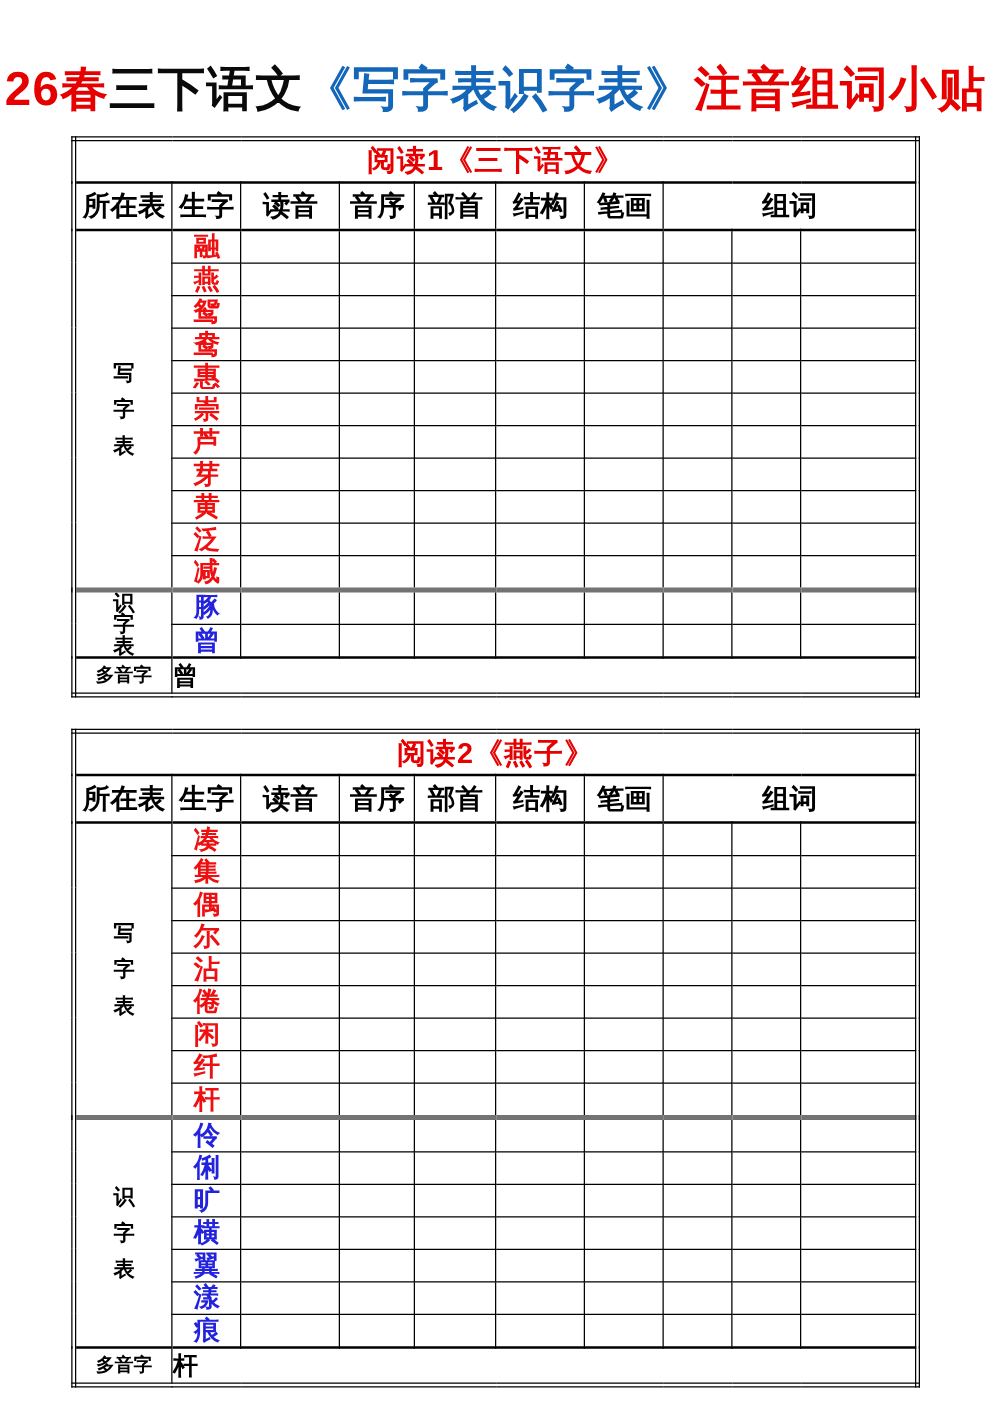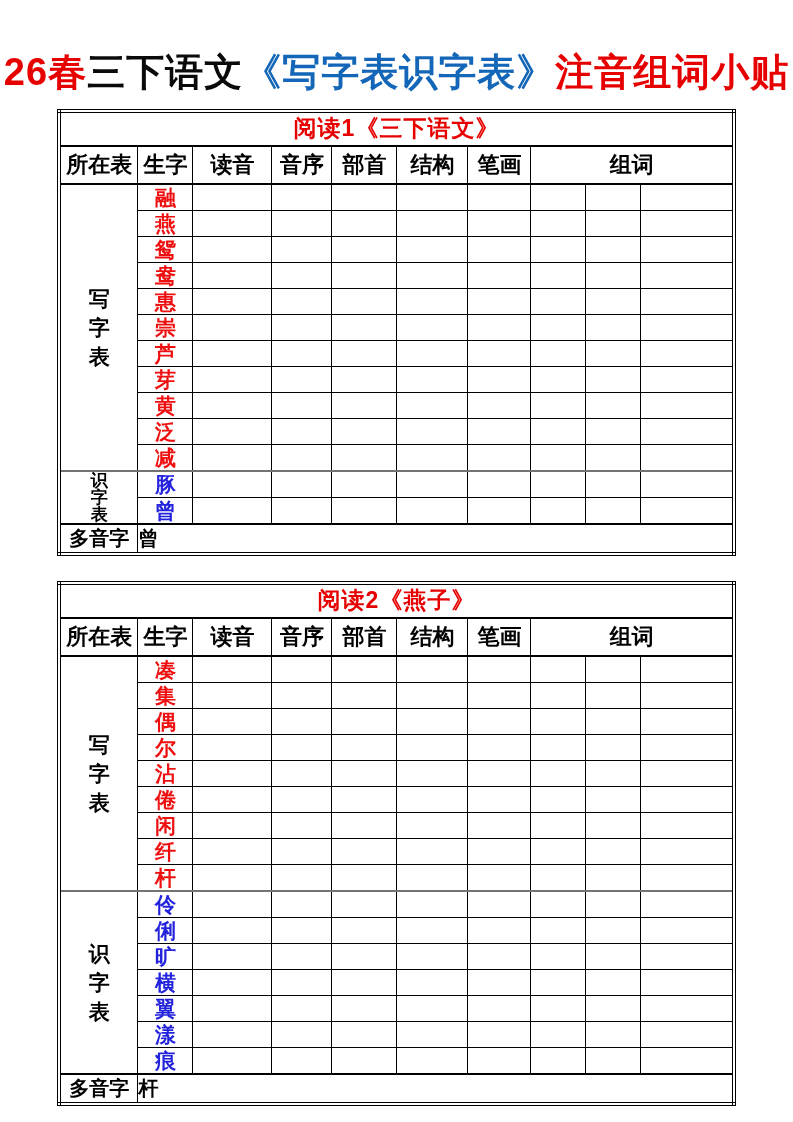--- a/index.html
+++ b/index.html
@@ -58,37 +58,37 @@
   td.char-cell {
     text-align: center;
     font-size: 21px;
     font-weight: 700;
     line-height: 1;
   }
   td.label-cell {
     vertical-align: middle;
     text-align: center;
     font-weight: 700;
-    font-size: 21px;
+    font-size: 17px;
     color: #000;
   }
   td.label-cell .vlabel {
     width: 1.1em;
     margin: 0 auto;
     word-break: break-all;
     line-height: 29px;
   }
   td.label-cell.compact { font-size: 17px; }
   td.label-cell.compact .vlabel { line-height: 17px; }
-  tr.section-start td { border-top: 2px solid #737373; text-align: center; }
+  tr.section-start td { border-top: 4px solid #737373; text-align: center; }
   tr.footer-row td { height: 27px; border-top: 2.5px solid #000; }
   td.footer-label {
     text-align: center;
     font-weight: 700;
-    font-size: 20px;
+    font-size: 15px;
   }
   td.footer-value {
     text-align: left;
     padding-left: 7px;
     font-size: 20px;
     font-weight: 700;
     color: #000;
   }
 </style>
 </head>

